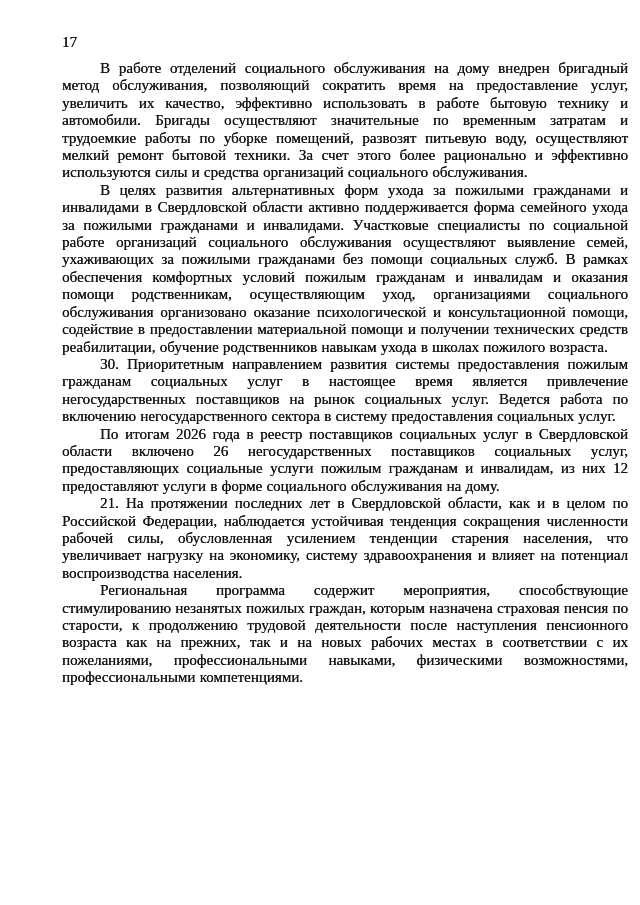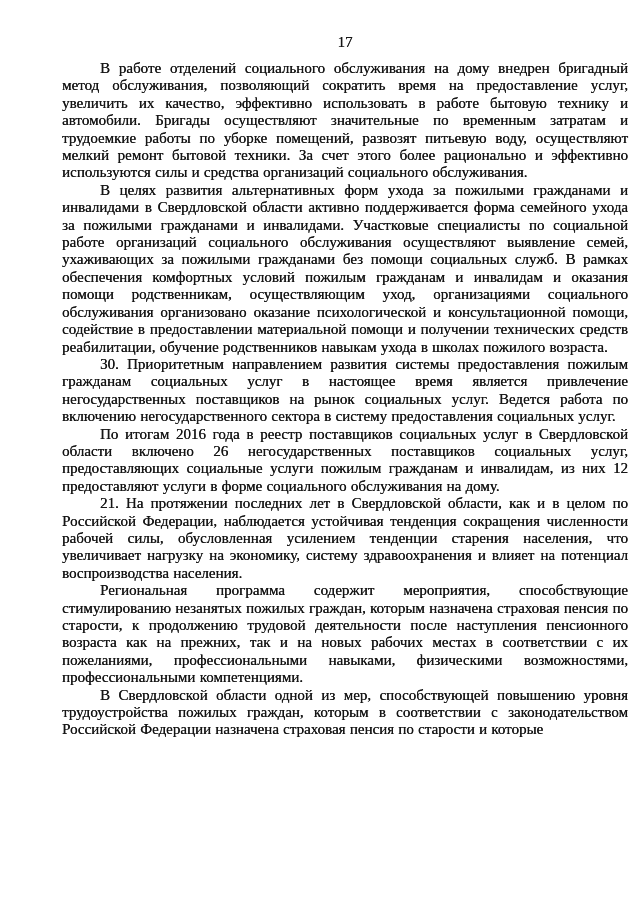--- a/index.html
+++ b/index.html
@@ -14,21 +14,20 @@
     background: #ffffff;
     overflow: hidden;
     font-family: "Liberation Serif", "DejaVu Serif", serif;
     color: #161616;
     -webkit-font-smoothing: antialiased;
   }
   .page-number {
     padding-top: 33px;
     margin-left: 62px;
     width: 566px;
-    text-align: center;
     font-size: 15px;
     line-height: 18px;
     margin-bottom: 9px;
     text-shadow: 0.2px 0 0 currentColor;
   }
   .doc-body {
     margin-left: 62px;
     width: 566px;
     font-size: 15px;
     line-height: 17.4px;
@@ -44,18 +43,17 @@
 </style>
 </head>
 <body>
 
 <div class="page">
   <div class="page-number">17</div>
   <div class="doc-body">
     <p>В работе отделений социального обслуживания на дому внедрен бригадный метод обслуживания, позволяющий сократить время на предоставление услуг, увеличить их качество, эффективно использовать в работе бытовую технику и автомобили. Бригады осуществляют значительные по временным затратам и трудоемкие работы по уборке помещений, развозят питьевую воду, осуществляют мелкий ремонт бытовой техники. За счет этого более рационально и эффективно используются силы и средства организаций социального обслуживания.</p>
     <p>В целях развития альтернативных форм ухода за пожилыми гражданами и инвалидами в Свердловской области активно поддерживается форма семейного ухода за пожилыми гражданами и инвалидами. Участковые специалисты по социальной работе организаций социального обслуживания осуществляют выявление семей, ухаживающих за пожилыми гражданами без помощи социальных служб. В рамках обеспечения комфортных условий пожилым гражданам и инвалидам и оказания помощи родственникам, осуществляющим уход, организациями социального обслуживания организовано оказание психологической и консультационной помощи, содействие в предоставлении материальной помощи и получении технических средств реабилитации, обучение родственников навыкам ухода в школах пожилого возраста.</p>
     <p>30. Приоритетным направлением развития системы предоставления пожилым гражданам социальных услуг в настоящее время является привлечение негосударственных поставщиков на рынок социальных услуг. Ведется работа по включению негосударственного сектора в систему предоставления социальных услуг.</p>
-    <p>По итогам 2016 года в реестр поставщиков социальных услуг в Свердловской области включено 26 негосударственных поставщиков социальных услуг, предоставляющих социальные услуги пожилым гражданам и инвалидам, из них 12 предоставляют услуги в форме социального обслуживания на дому.</p>
+    <p>По итогам 2026 года в реестр поставщиков социальных услуг в Свердловской области включено 26 негосударственных поставщиков социальных услуг, предоставляющих социальные услуги пожилым гражданам и инвалидам, из них 12 предоставляют услуги в форме социального обслуживания на дому.</p>
     <p>21. На протяжении последних лет в Свердловской области, как и в целом по Российской Федерации, наблюдается устойчивая тенденция сокращения численности рабочей силы, обусловленная усилением тенденции старения населения, что увеличивает нагрузку на экономику, систему здравоохранения и влияет на потенциал воспроизводства населения.</p>
     <p>Региональная программа содержит мероприятия, способствующие стимулированию незанятых пожилых граждан, которым назначена страховая пенсия по старости, к продолжению трудовой деятельности после наступления пенсионного возраста как на прежних, так и на новых рабочих местах в соответствии с их пожеланиями, профессиональными навыками, физическими возможностями, профессиональными компетенциями.</p>
-    <p>В Свердловской области одной из мер, способствующей повышению уровня трудоустройства пожилых граждан, которым в соответствии с законодательством Российской Федерации назначена страховая пенсия по старости и которые</p>
   </div>
 </div>
 
 </body></html>

